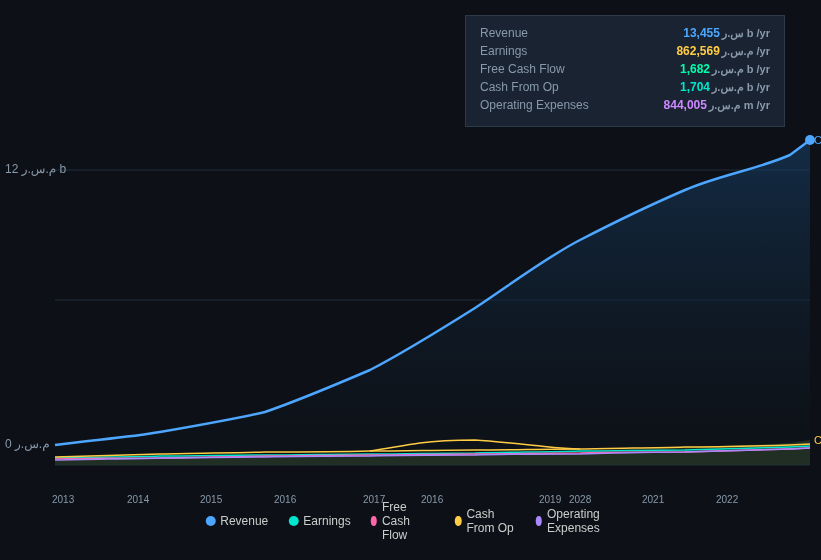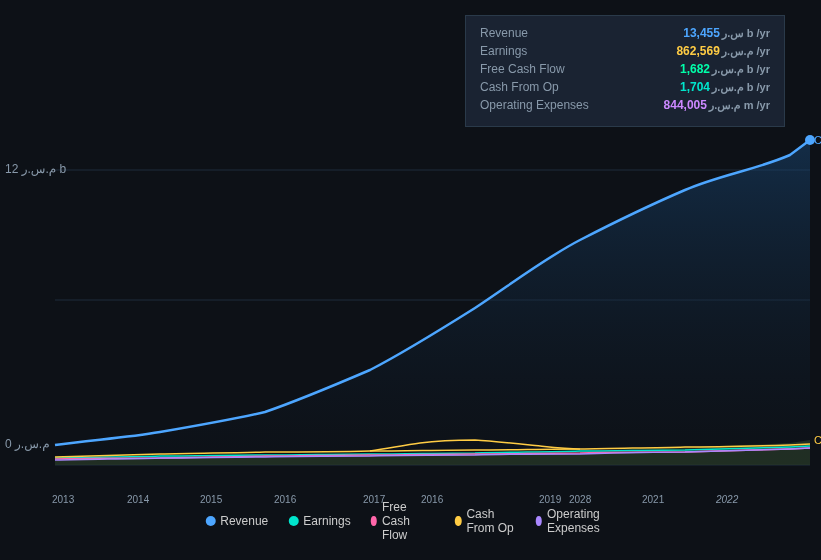--- a/index.html
+++ b/index.html
@@ -169,21 +169,21 @@
 
   <div class="x-label" style="left: 52px;">2013</div>
   <div class="x-label" style="left: 127px;">2014</div>
   <div class="x-label" style="left: 200px;">2015</div>
   <div class="x-label" style="left: 274px;">2016</div>
   <div class="x-label" style="left: 348px; margin-left: 15px;">2017</div>
   <div class="x-label" style="left: 421px;">2016</div>
   <div class="x-label" style="left: 495px; margin-left: 44px;">2019</div>
   <div class="x-label" style="left: 569px;">2028</div>
   <div class="x-label" style="left: 642px; text-align: right;">2021</div>
-  <div class="x-label" style="left: 716px; font-style: italic;">2022</div>
+  <div class="x-label" style="left: 716px;">2022</div>
 
   <div class="tooltip-box">
 
     <div class="tooltip-row">
       <span class="tooltip-label">Revenue</span>
       <span class="tooltip-value blue">13,455<span class="tooltip-suffix">س.ر b /yr</span></span>
     </div>
 
     <div class="tooltip-row">
       <span class="tooltip-label">Earnings</span>

